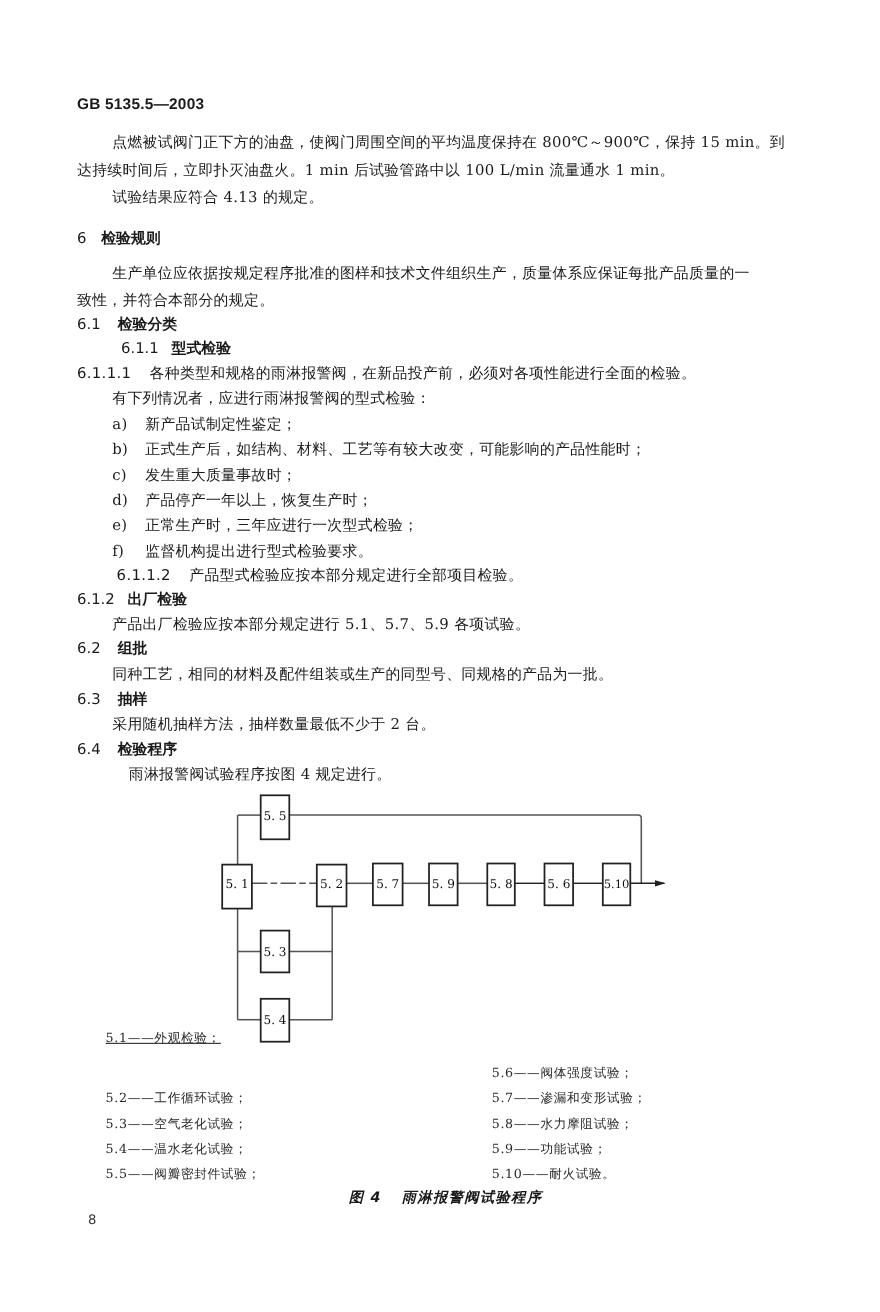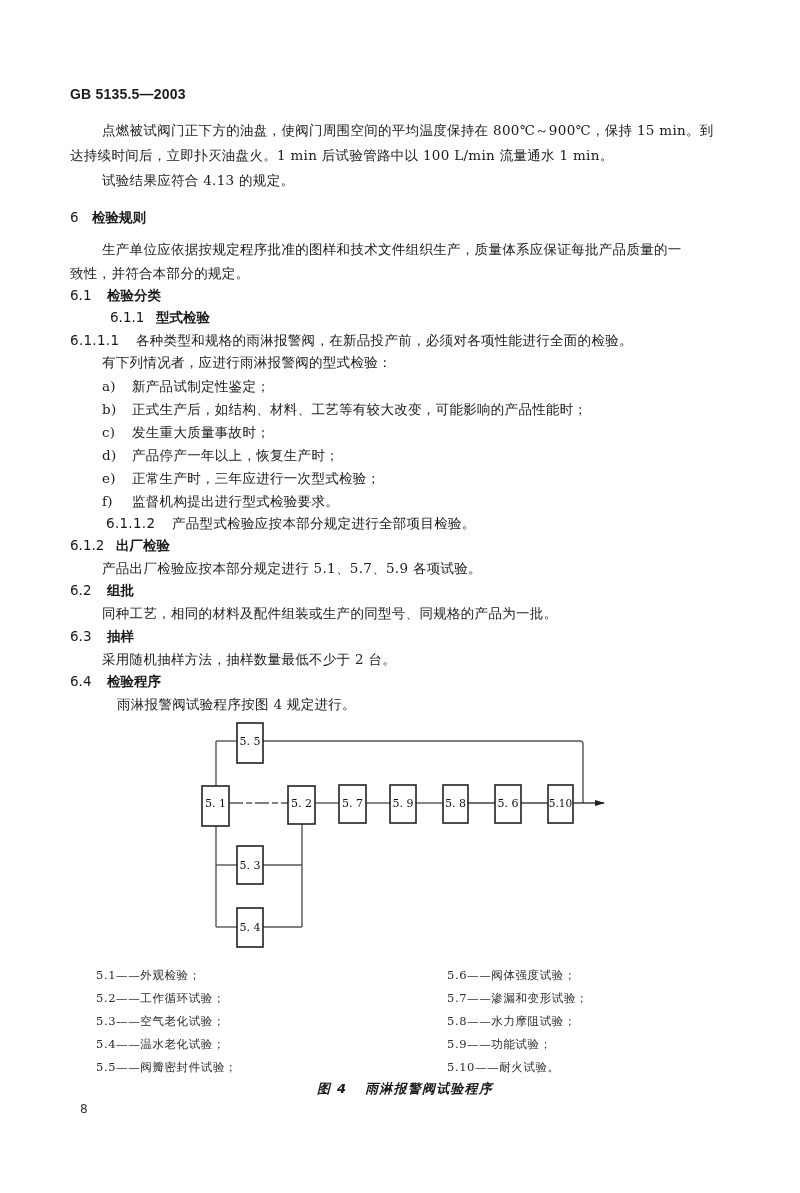--- a/index.html
+++ b/index.html
@@ -195,21 +195,21 @@
     <text x="250" y="869">5. 3</text>
     <text x="250" y="931">5. 4</text>
     <text x="352.5" y="807">5. 7</text>
     <text x="403" y="807">5. 9</text>
     <text x="455.5" y="807">5. 8</text>
     <text x="508" y="807">5. 6</text>
     <text x="560.5" y="807" style="font-size:10.5px;">5.10</text>
   </g>
 </svg>
 
-<div class="abs legend" style="left:96px; top:968px;">5.1——外观检验；</div>
+<div class="abs legend" style="left:96px; top:936px;text-decoration:underline;">5.1——外观检验；</div>
 <div class="abs legend" style="left:96px; top:991px;">5.2——工作循环试验；</div>
 <div class="abs legend" style="left:96px; top:1014px;">5.3——空气老化试验；</div>
 <div class="abs legend" style="left:96px; top:1037px;">5.4——温水老化试验；</div>
 <div class="abs legend" style="left:96px; top:1060px;">5.5——阀瓣密封件试验；</div>
 
 <div class="abs legend" style="left:447px; top:968px;">5.6——阀体强度试验；</div>
 <div class="abs legend" style="left:447px; top:991px;">5.7——渗漏和变形试验；</div>
 <div class="abs legend" style="left:447px; top:1014px;">5.8——水力摩阻试验；</div>
 <div class="abs legend" style="left:447px; top:1037px;">5.9——功能试验；</div>
 <div class="abs legend" style="left:447px; top:1060px;">5.10——耐火试验。</div>

